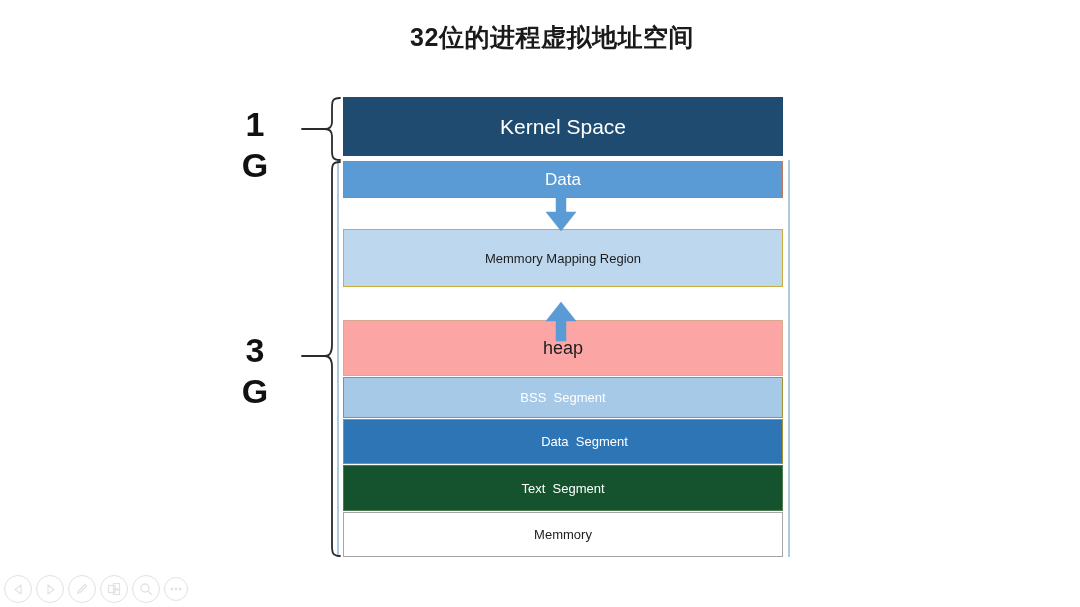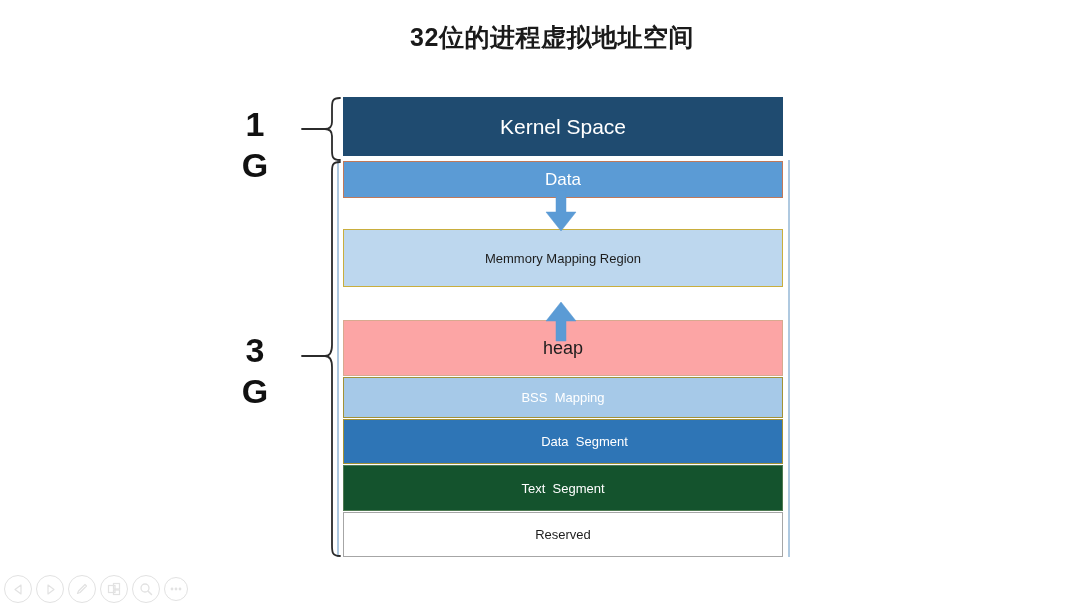--- a/index.html
+++ b/index.html
@@ -191,33 +191,33 @@
     <span class="block-label">Memmory Mapping Region</span>
   </div>
 
   <div class="block blk-gap2"></div>
 
   <div class="block blk-heap">
     <span class="block-label">heap</span>
   </div>
 
   <div class="block blk-bss">
-    <span class="block-label">BSS  Mapping</span>
+    <span class="block-label">BSS  Segment</span>
   </div>
 
   <div class="block blk-data">
     <span class="block-label">Data  Segment</span>
   </div>
 
   <div class="block blk-text">
     <span class="block-label">Text  Segment</span>
   </div>
 
   <div class="block blk-reserved">
-    <span class="block-label">Reserved</span>
+    <span class="block-label">Memmory</span>
   </div>
 
   <svg class="arrow" id="arrow-stack-down" width="32" height="42" viewBox="0 0 32 42">
     <polygon points="11,0 21,0 21,22 31,22 16,41 1,22 11,22" fill="#5B9BD5" stroke="#5B9BD5" stroke-width="0.5"></polygon>
   </svg>
 
   <svg class="arrow" id="arrow-heap-up" width="32" height="40" viewBox="0 0 32 40">
     <polygon points="16,0 31,19 21,19 21,39 11,39 11,19 1,19" fill="#5B9BD5" stroke="#5B9BD5" stroke-width="0.5"></polygon>
   </svg>
 

